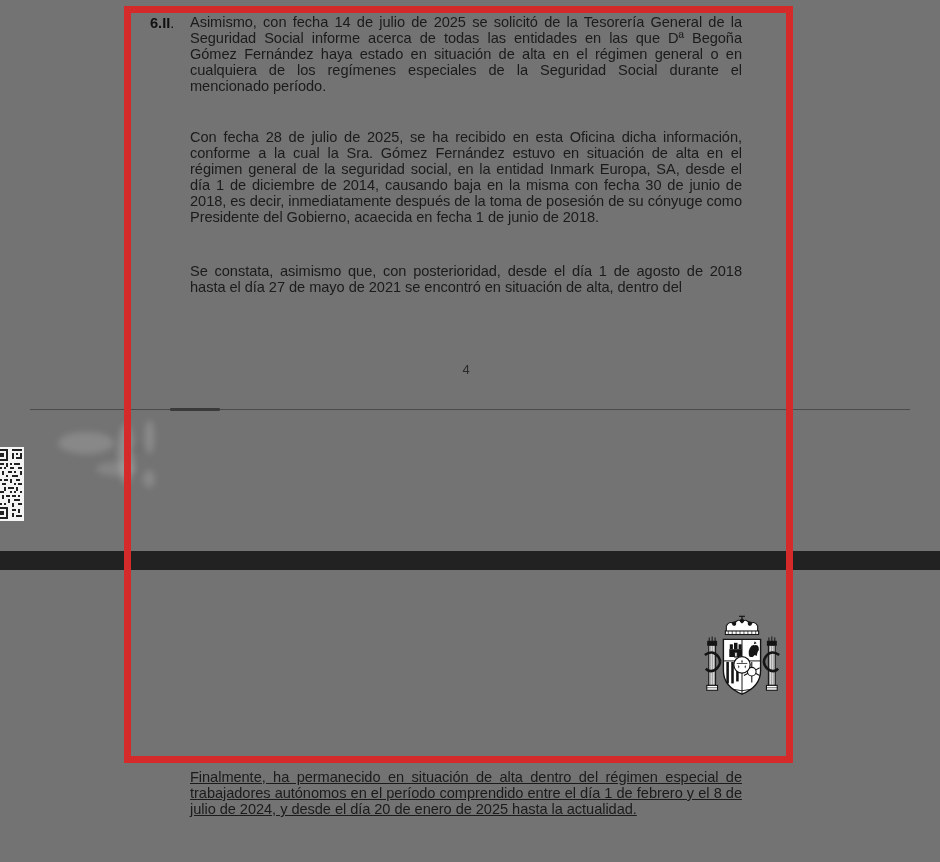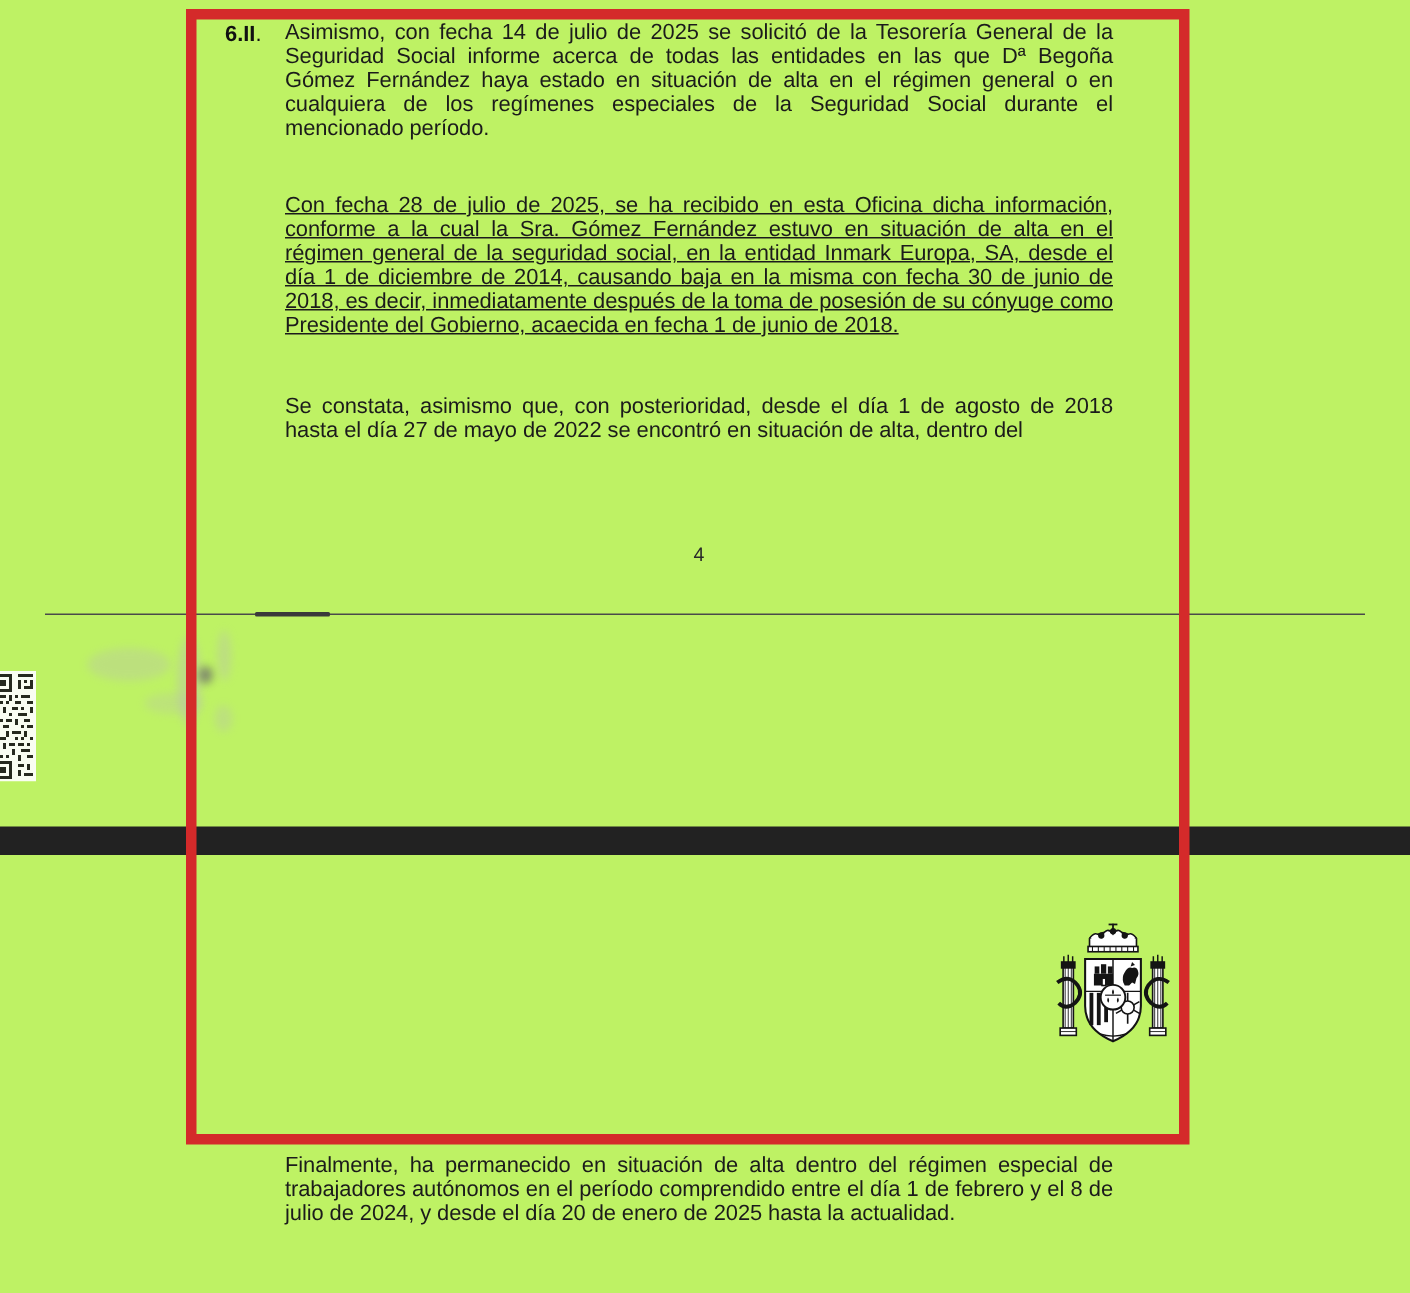--- a/index.html
+++ b/index.html
@@ -13,21 +13,21 @@
     position: relative;
     overflow: hidden;
     font-family: "Liberation Sans", sans-serif;
     color: #1b1b1b;
   }
 
   
   #page {
     position: absolute;
     inset: 0;
-    background: #bef264;
+    background: #737373;
   }
 
   
   .scan-line-thin {
     position: absolute;
     left: 30px;
     top: 409px;
     width: 880px;
     height: 1px;
     background: #4a4a4a;
@@ -103,24 +103,24 @@
     left: 150px;
     top: 14px;
     font-size: 14.6px;
     line-height: 19.3px;
     font-weight: bold;
     color: #111;
   }
   #clause-number .dot { font-weight: normal; }
 
   #para-1 { left: 190px; top: 14px;  width: 552px; }
-  #para-2 { left: 190px; top: 129px; width: 552px; text-decoration: underline; }
+  #para-2 { left: 190px; top: 129px; width: 552px; }
   #para-3 { left: 190px; top: 263px; width: 552px; }
   #para-4 { left: 190px; top: 711px; width: 552px; }
-  #para-5 { left: 190px; top: 769px; width: 552px; }
+  #para-5 { left: 190px; top: 769px; width: 552px; text-decoration: underline; }
 
   #page-number {
     position: absolute;
     left: 190px;
     top: 362px;
     width: 552px;
     text-align: center;
     font-size: 13px;
     color: #2a2a2a;
   }
@@ -291,21 +291,21 @@
 
         <path d="M41 79 Q50 82 59 79" stroke-width=".9"></path>
       </g>
     </svg>
   </div>
 
   <div id="clause-number"><span>6.II</span><span class="dot">.</span></div>
 
   <div class="doc-text" id="para-1">Asimismo, con fecha 14 de julio de 2025 se solicitó de la Tesorería General de la Seguridad Social informe acerca de todas las entidades en las que Dª Begoña Gómez Fernández haya estado en situación de alta en el régimen general o en cualquiera de los regímenes especiales de la Seguridad Social durante el mencionado período.</div>
   <div class="doc-text" id="para-2">Con fecha 28 de julio de 2025, se ha recibido en esta Oficina dicha información, conforme a la cual la Sra. Gómez Fernández estuvo en situación de alta en el régimen general de la seguridad social, en la entidad Inmark Europa, SA, desde el día 1 de diciembre de 2014, causando baja en la misma con fecha 30 de junio de 2018, es decir, inmediatamente después de la toma de posesión de su cónyuge como Presidente del Gobierno, acaecida en fecha 1 de junio de 2018.</div>
-  <div class="doc-text" id="para-3">Se constata, asimismo que, con posterioridad, desde el día 1 de agosto de 2018 hasta el día 27 de mayo de 2022 se encontró en situación de alta, dentro del</div>
+  <div class="doc-text" id="para-3">Se constata, asimismo que, con posterioridad, desde el día 1 de agosto de 2018 hasta el día 27 de mayo de 2021 se encontró en situación de alta, dentro del</div>
 
   <div id="page-number">4</div>
 
   <div class="doc-text" id="para-5">Finalmente, ha permanecido en situación de alta dentro del régimen especial de trabajadores autónomos en el período comprendido entre el día 1 de febrero y el 8 de julio de 2024, y desde el día 20 de enero de 2025 hasta la actualidad.</div>
 
   <div id="redbox" style="border-color: rgb(212, 42, 42);"></div>
 
 </div>
 
 </body></html>

